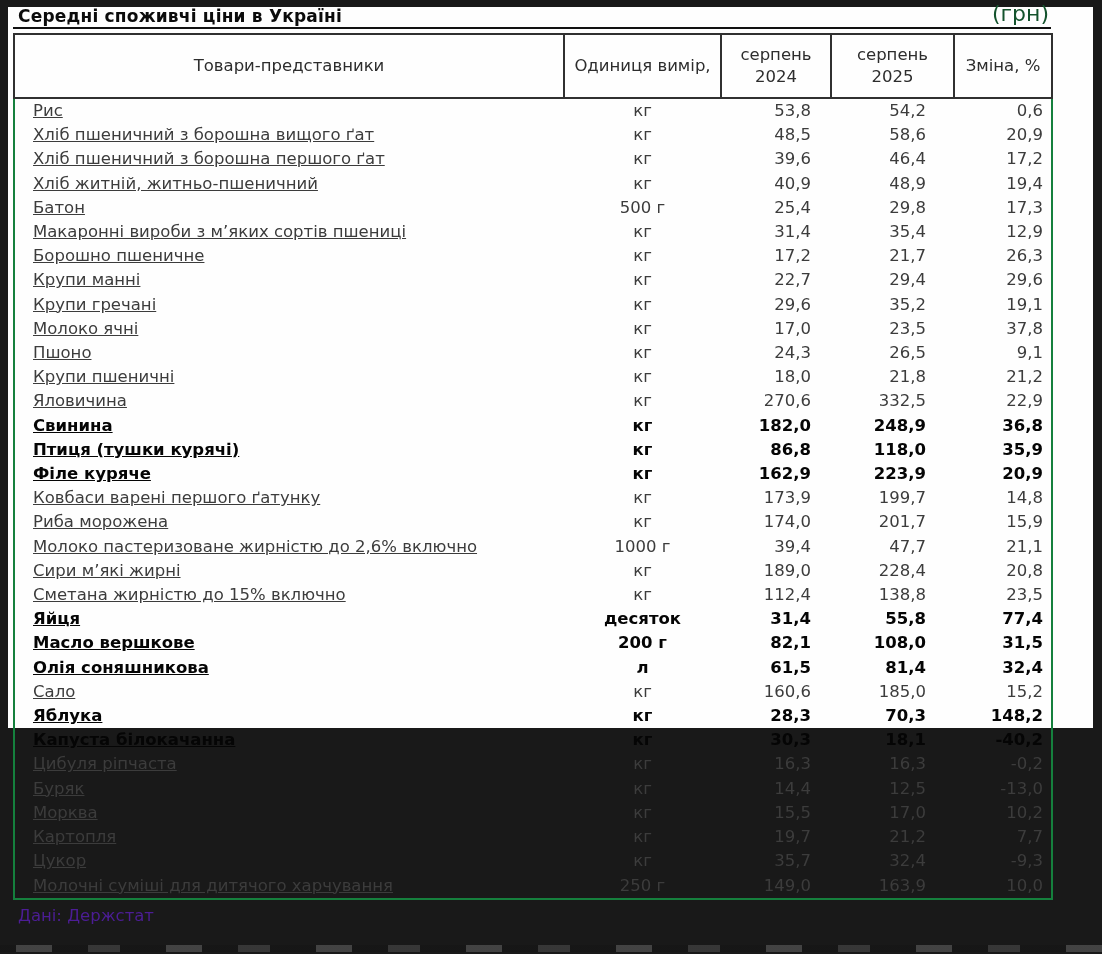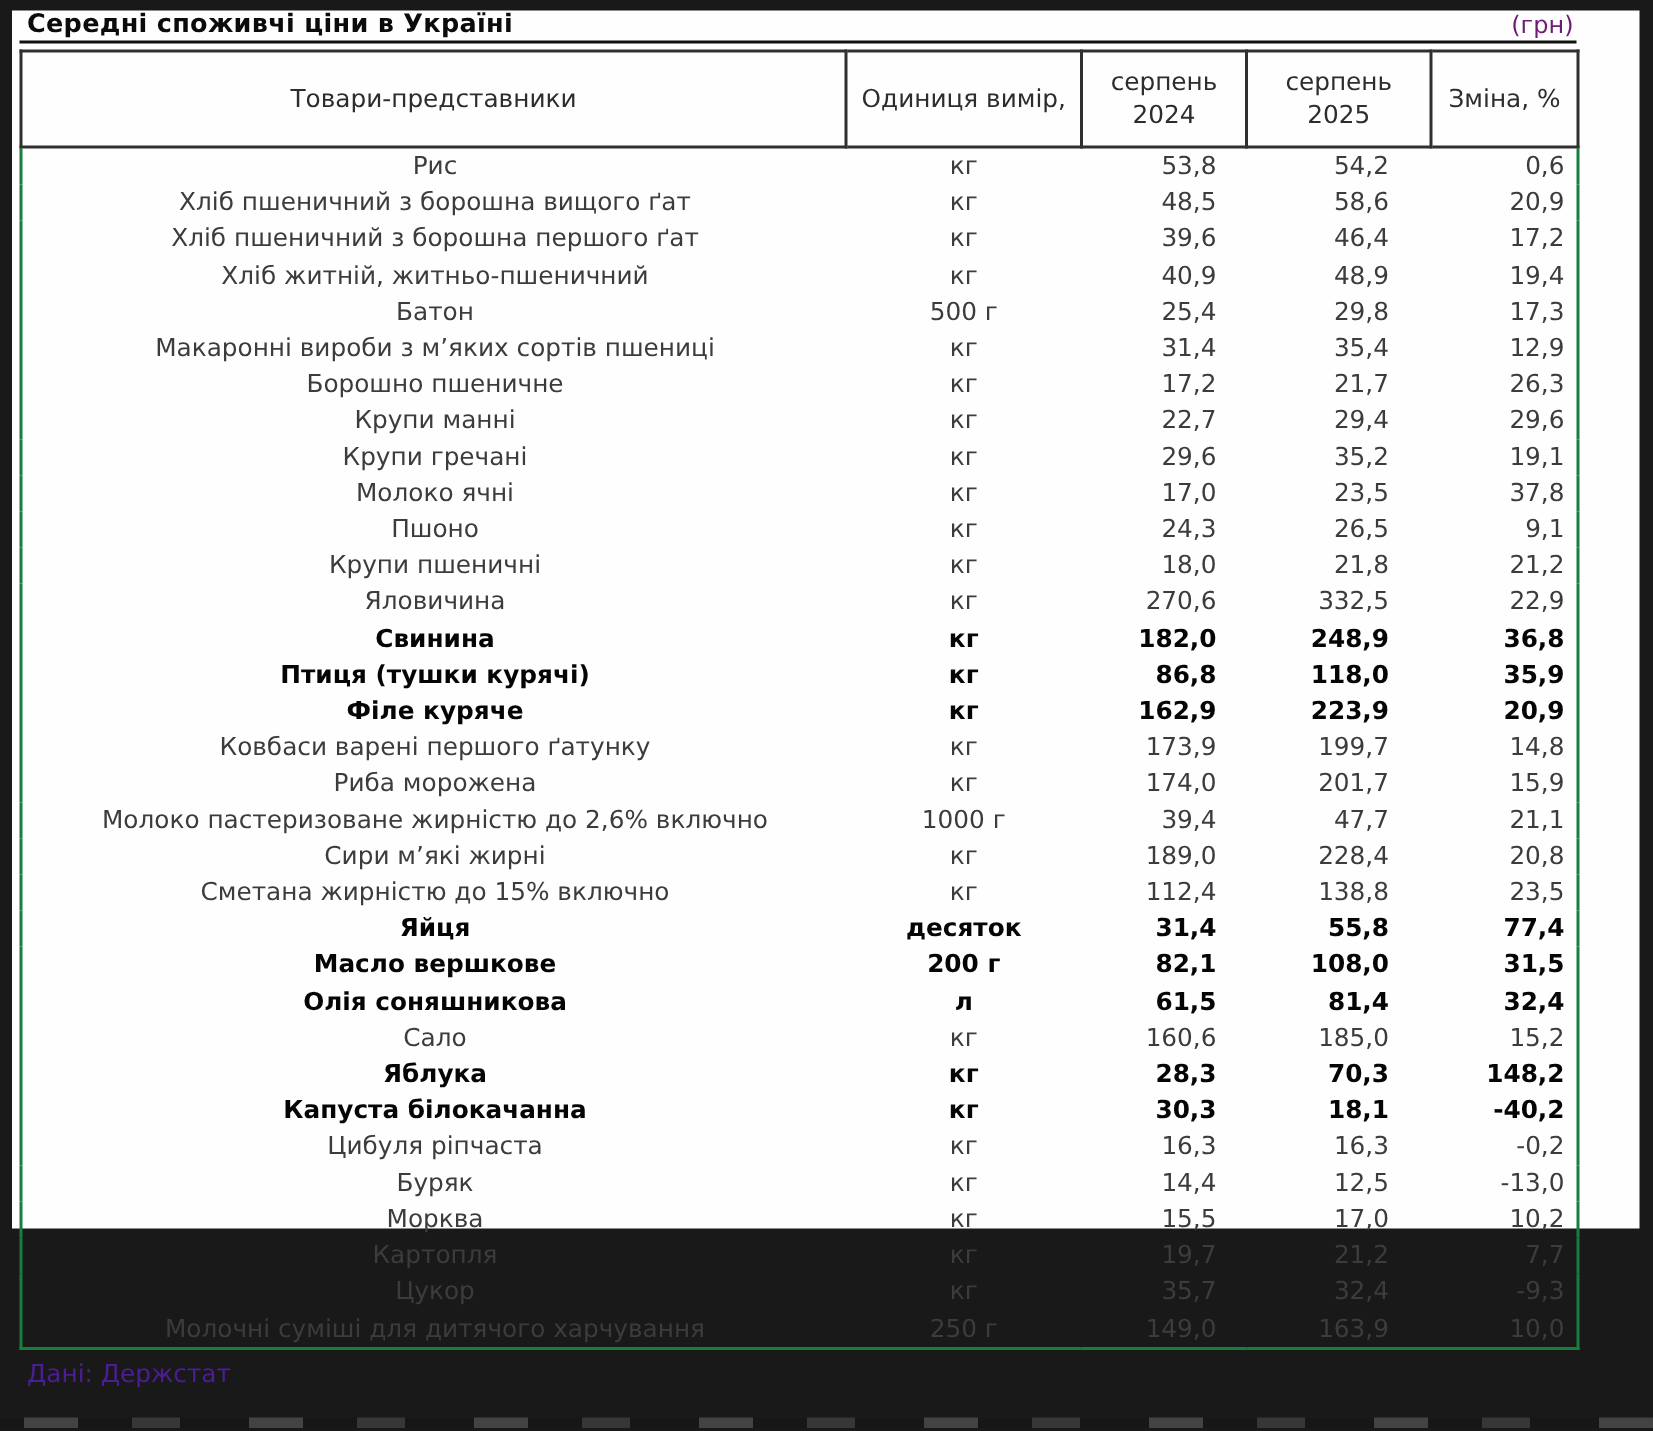--- a/index.html
+++ b/index.html
@@ -21,21 +21,21 @@
     left: 0; right: 0; bottom: 2px;
     height: 7px;
     background: repeating-linear-gradient(90deg,
       #161616 0 16px, #4a4a4a 16px 52px, #161616 52px 88px, #3c3c3c 88px 120px, #161616 120px 150px);
     opacity: .85;
   }
 
   .panel {
     position: relative;
     width: 1085px;
-    height: 812px;
+    height: 721px;
     background: #fefefe;
     padding-left: 5px;
     padding-top: 1px;
   }
 
   .titlebar {
     width: 1038px;
     height: 21px;
     display: flex;
     justify-content: space-between;
@@ -43,22 +43,22 @@
     border-bottom: 2px solid #111111;
     padding: 0 2px 1px 5px;
   }
   .title {
     font-size: 17px;
     font-weight: bold;
     color: #0b0b0b;
     letter-spacing: 0.2px;
   }
   .currency {
-    font-size: 16px;
-    color: #701a75;
+    font-size: 22px;
+    color: #14532d;
   }
 
   table.prices {
     margin-top: 4px;
     width: 1038px;
     border-collapse: collapse;
     table-layout: fixed;
     border: 2px solid #15803d;
   }
   col.c-name   { width: 550px; }
@@ -85,21 +85,21 @@
     font-size: 16.5px;
     color: #3c3c3c;
     line-height: 24.2px;
     white-space: nowrap;
     overflow: visible;
   }
   tbody tr.bold td {
     font-weight: bold;
     color: #050505;
   }
-  td.col-name   { text-align: center;  padding-left: 1px; }
+  td.col-name   { text-align: left;  padding-left: 18px; text-decoration: underline; }
   td.col-unit   { text-align: center; }
   td.col-2024   { text-align: right; padding-right: 20px; }
   td.col-2025   { text-align: right; padding-right: 28px; }
   td.col-change { text-align: right; padding-right: 8px; }
 
   .source {
     margin-top: 6px;
     padding-left: 5px;
     font-size: 16.5px;
     color: #4c1d95;

